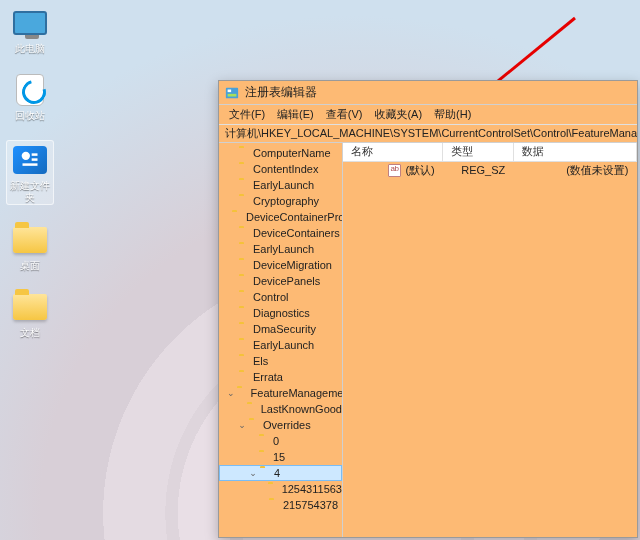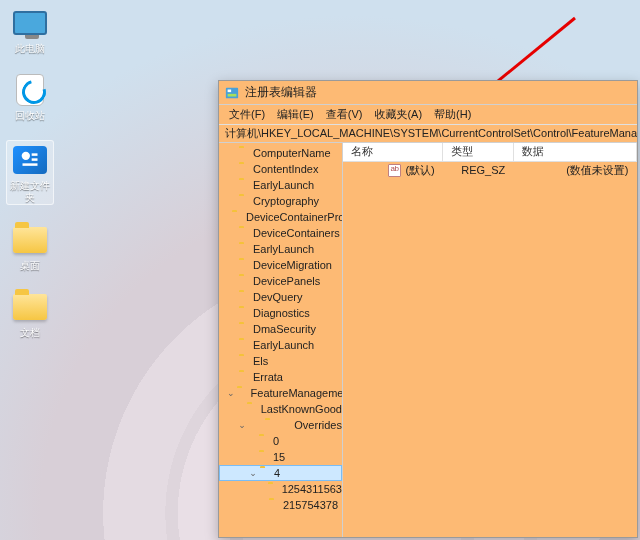--- a/index.html
+++ b/index.html
@@ -41,21 +41,21 @@
   .tree{width:124px;border-right:1px solid #d0d0d0;overflow-y:auto;overflow-x:hidden;direction:rtl;}
   .tree-inner{direction:ltr;padding:2px 0;}
   .node{display:flex;align-items:center;height:16px;padding-left:2px;white-space:nowrap;cursor:default;}
   .node.selected{background:#cde8ff;border:1px solid #7abdf5;height:16px;}
   .twisty{width:10px;height:10px;margin-right:1px;display:flex;align-items:center;justify-content:center;color:#666;font-size:9px;}
   .twisty.empty{visibility:hidden;}
   .keyico{width:12px;height:10px;margin-right:3px;flex:0 0 12px;}
   .keyico .kf{width:12px;height:9px;background:linear-gradient(180deg,#ffe8a0,#f5c23a);border-radius:1px;position:relative;}
   .keyico .kf::before{content:"";position:absolute;top:-2px;left:1px;width:5px;height:2px;background:#f5c23a;border-radius:1px 1px 0 0;}
   .node span.lbl{color:#222;font-size:11px;}
-  .ind1{padding-left:8px;} .ind2{padding-left:18px;justify-content:space-between;} .ind3{padding-left:28px;} .ind4{padding-left:38px;}
+  .ind1{padding-left:8px;} .ind2{padding-left:18px;} .ind3{padding-left:28px;} .ind4{padding-left:38px;}
 
   .list{flex:1;overflow:auto;}
   .list table{width:100%;border-collapse:collapse;}
   .list th{height:18px;text-align:left;padding:0 8px;color:#333;background:#fff;border-bottom:1px solid #e0e0e0;border-right:1px solid #e0e0e0;font-weight:normal;}
   .list td{height:18px;padding:0 8px;color:#222;text-align:right;}
   .valico{width:13px;height:13px;display:inline-block;vertical-align:middle;margin-right:4px;border:1px solid #c08080;background:#fff;position:relative;border-radius:1px;}
   .valico::after{content:"ab";position:absolute;top:-1px;left:1px;font-size:8px;color:#b05050;letter-spacing:-.5px;}
 
   
   ::-webkit-scrollbar{width:12px;height:12px;}
@@ -179,21 +179,21 @@
             <span class="lbl">DeviceMigration</span>
           </div>
           <div class="node ind1">
             <span class="twisty empty">·</span>
             <span class="keyico"><span class="kf"></span></span>
             <span class="lbl">DevicePanels</span>
           </div>
           <div class="node ind1">
             <span class="twisty empty">·</span>
             <span class="keyico"><span class="kf"></span></span>
-            <span class="lbl">DevQuery</span>
+            <span class="lbl">Control</span>
           </div>
           <div class="node ind1">
             <span class="twisty empty">·</span>
             <span class="keyico"><span class="kf"></span></span>
             <span class="lbl">Diagnostics</span>
           </div>
           <div class="node ind1">
             <span class="twisty empty">·</span>
             <span class="keyico"><span class="kf"></span></span>
             <span class="lbl">DmaSecurity</span>

